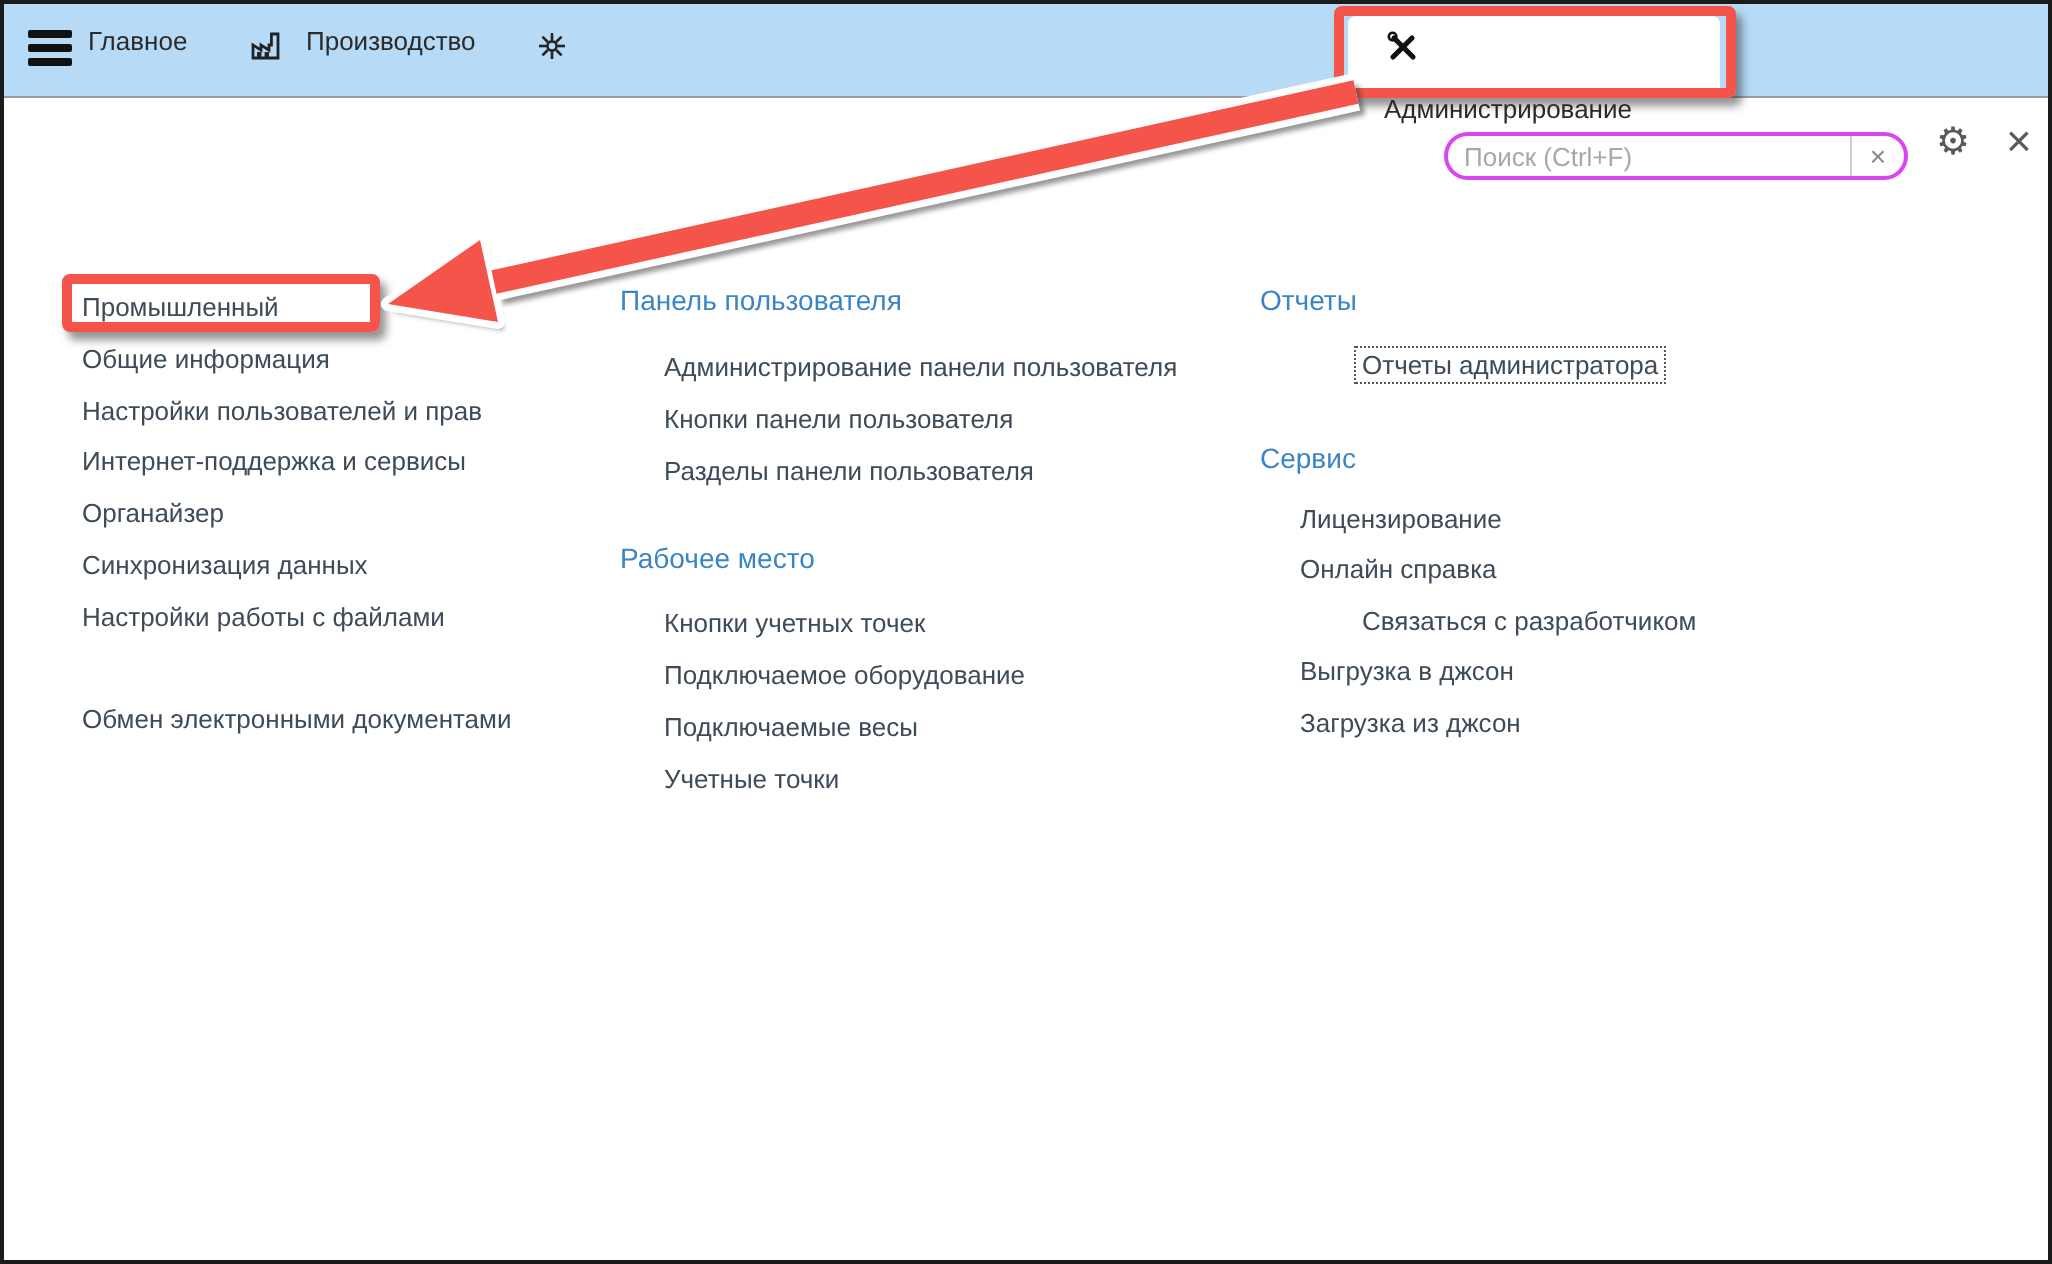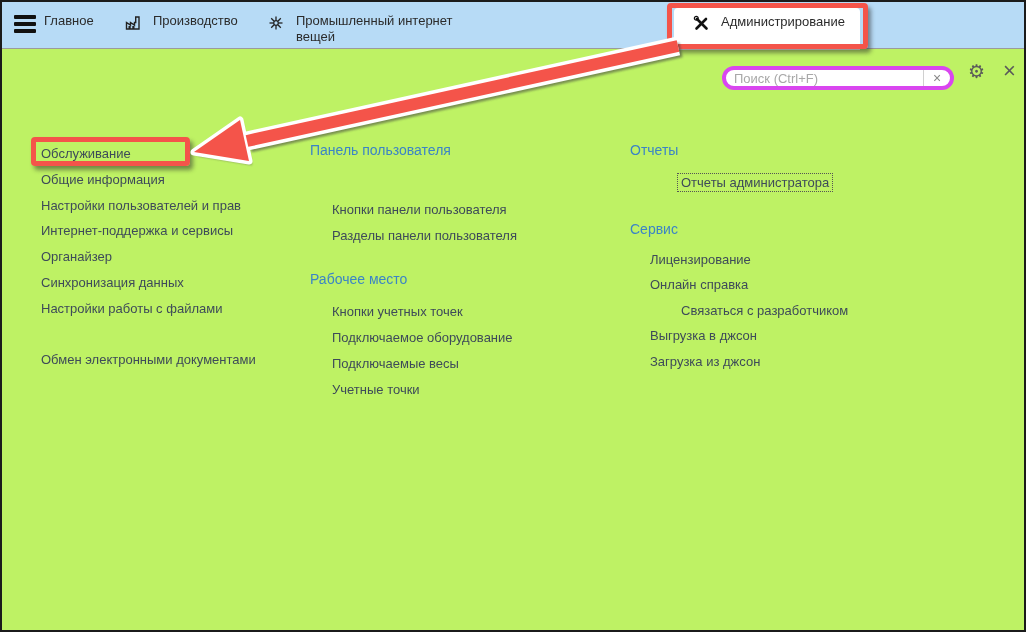--- a/index.html
+++ b/index.html
@@ -1,17 +1,17 @@
 <!DOCTYPE html>
 <html><head>
 <meta charset="utf-8">
 <style>
   html,body{margin:0;padding:0;background:#e9e9e9;}
   .window{
-    position:relative; width:1026px; height:632px; background:#bef264;
+    position:relative; width:1026px; height:632px; background:#ffffff;
     box-shadow: inset 0 0 0 2px #1b1b1b; overflow:hidden;
     font-family:"Liberation Sans","DejaVu Sans",sans-serif;
   }
   
   .topbar{
     position:absolute; left:2px; top:2px; width:1022px; height:46px;
     background:#b7dbf6; border-bottom:1px solid #9b9b9b;
   }
   .hamburger{position:absolute; left:14px; top:15px; width:22px; cursor:pointer;}
   .hamburger .bar{height:3.5px; background:#111; margin-bottom:3.5px; border-radius:1px;}
@@ -19,21 +19,21 @@
        font-size:13px; line-height:16px; cursor:pointer;}
   .tab .ticon{flex:0 0 auto; margin-top:0px;}
   .active-tab-bg{
     position:absolute; left:674px; top:8px; width:186px; height:42px;
     background:#fff; border-radius:4px 4px 0 0; z-index:5;
   }
   .tab.active{z-index:6;}
   
   .searchbox{
     position:absolute; left:722px; top:66px; width:232px; height:24px;
-    border:4px solid #d946ef; border-radius:12px; display:flex; background:#fff;
+    border:2px solid #d946ef; border-radius:12px; display:flex; background:#fff;
     box-sizing:border-box; overflow:hidden;
   }
   .searchbox input{
     flex:1 1 auto; border:none; outline:none; font-size:13px; padding:0 8px;
     font-family:inherit; color:#333; background:transparent; min-width:0;
   }
   .searchbox input::placeholder{color:#a8a8a8;}
   .search-clear{
     flex:0 0 26px; border-left:1px solid #d0d0d0; color:#888; font-size:14px;
     display:flex; align-items:center; justify-content:center; cursor:pointer;
@@ -88,55 +88,55 @@
           <line x1="12.1" y1="8" x2="14.8" y2="5.3"></line>
           <line x1="12.8" y1="10" x2="16.5" y2="10"></line>
           <line x1="12.1" y1="12" x2="14.8" y2="14.7"></line>
           <line x1="10" y1="12.8" x2="10" y2="16.5"></line>
           <line x1="7.9" y1="12" x2="5.2" y2="14.7"></line>
           <line x1="7.2" y1="10" x2="3.5" y2="10"></line>
           <line x1="7.9" y1="8" x2="5.2" y2="5.3"></line>
         </g>
       </svg>
     </span>
-    <span style="width:168px;">Промышленный интернет вещей</span>
   </div>
 
 
   <div class="active-tab-bg"></div>
-  <div class="tab active" style="left:692px; top:14px;">
+  <div class="tab active" style="left:692px; top:14px;flex-direction:column;">
     <span class="ticon">
       <svg width="19" height="19" viewBox="0 0 19 19">
         <g stroke="#111" stroke-width="2.6" stroke-linecap="round">
           <line x1="4.5" y1="14.5" x2="14" y2="5"></line>
           <line x1="5" y1="5" x2="14.5" y2="14.5"></line>
         </g>
         <circle cx="4.3" cy="4.3" r="1.9" fill="none" stroke="#111" stroke-width="1.3"></circle>
       </svg>
     </span>
     <span>Администрирование</span>
   </div>
 
   <div class="searchbox">
     <input type="text" placeholder="Поиск (Ctrl+F)" style="">
     <div class="search-clear">×</div>
   </div>
   <div class="gear">⚙</div>
   <div class="win-close">×</div>
 
-  <a class="cmd" style="left:41px; top:146px;">Обслуживание</a>
+  <a class="cmd" style="left:41px; top:146px;">Промышленный</a>
   <a class="cmd" style="left:41px; top:172px;">Общие информация</a>
   <a class="cmd" style="left:41px; top:223px;">Интернет-поддержка и сервисы</a>
   <a class="cmd" style="left:41px; top:198px;">Настройки пользователей и прав</a>
   <a class="cmd" style="left:41px; top:249px;">Органайзер</a>
   <a class="cmd" style="left:41px; top:275px;">Синхронизация данных</a>
   <a class="cmd" style="left:41px; top:301px;">Настройки работы с файлами</a>
   <a class="cmd" style="left:41px; top:352px;">Обмен электронными документами</a>
 
   <div class="grp-header" style="left:310px; top:142px;">Панель пользователя</div>
+  <a class="cmd" style="left:332px; top:176px;">Администрирование панели пользователя</a>
   <a class="cmd" style="left:332px; top:202px;">Кнопки панели пользователя</a>
   <a class="cmd" style="left:332px; top:228px;">Разделы панели пользователя</a>
 
   <div class="grp-header" style="left:310px; top:271px;">Рабочее место</div>
   <a class="cmd" style="left:332px; top:304px;">Кнопки учетных точек</a>
   <a class="cmd" style="left:332px; top:330px;">Подключаемое оборудование</a>
   <a class="cmd" style="left:332px; top:356px;">Подключаемые весы</a>
   <a class="cmd" style="left:332px; top:382px;">Учетные точки</a>
 
   <div class="grp-header" style="left:630px; top:142px;">Отчеты</div>

